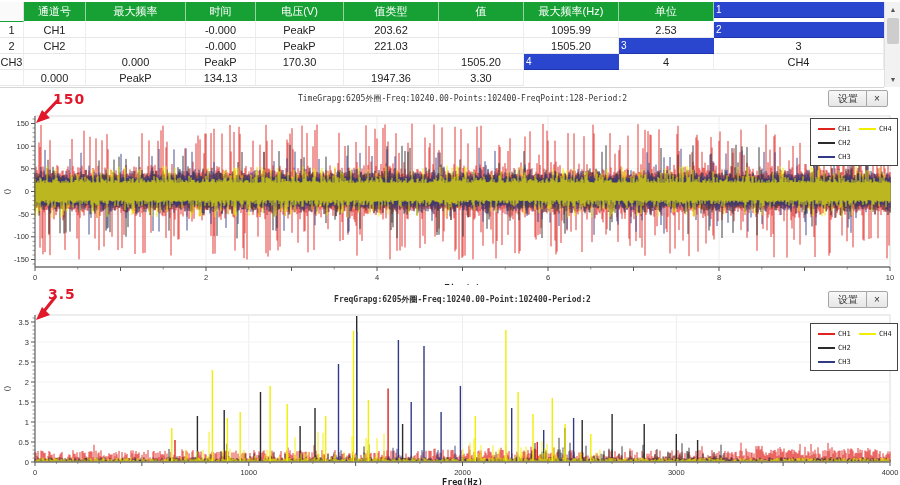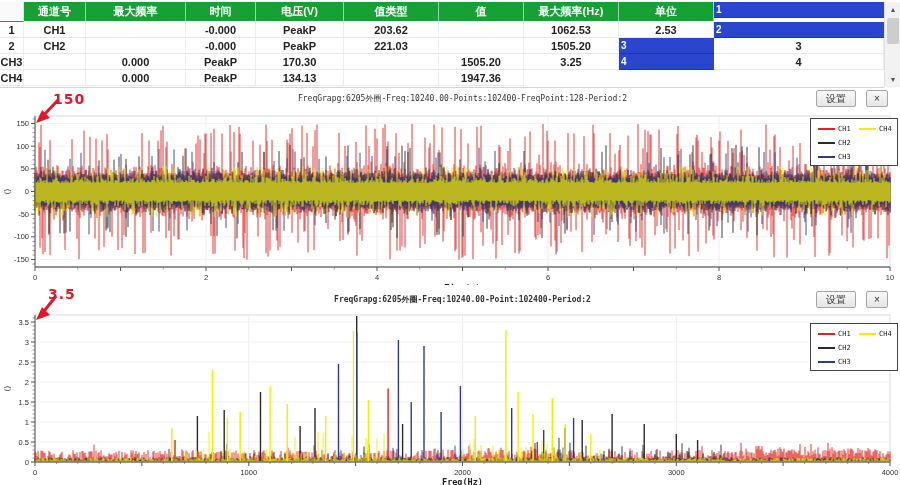--- a/index.html
+++ b/index.html
@@ -2,21 +2,21 @@
 <html><head>
 <meta charset="utf-8">
 <style>
   html,body{margin:0;padding:0;}
   body{
     width:900px;height:485px;position:relative;background:#fff;overflow:hidden;
     font-family:"Liberation Sans",sans-serif;
   }
   
   .table-wrap{position:absolute;left:0;top:2px;width:884px;height:85px;border-bottom:1px solid #d5d5d5;}
-  .grid{display:grid;grid-template-columns:24px 62px 100px 70px 88px 95px 85px 95px 95px 1fr;font-weight:bold;}
+  .grid{display:grid;grid-template-columns:24px 62px 100px 70px 88px 95px 85px 95px 95px 1fr;}
   .hdr-cell{
     background:#17a134;color:#fff;font-size:11px;height:19px;line-height:19px;
     text-align:center;border-right:1px solid rgba(255,255,255,.55);overflow:hidden;white-space:nowrap;
   }
   .corner{background:#fafafa;border-right:1px solid #e0e0e0;border-bottom:1px solid #17a134;}
   .idx-cell{
     background:#2a46cf;color:#fff;font-size:10px;height:16px;line-height:16px;text-align:left;padding-left:2px;
     border-bottom:1px solid #1d36b0;box-sizing:border-box;
   }
   .cell{
@@ -35,21 +35,21 @@
   .chart-title{
     position:absolute;left:35px;width:855px;text-align:center;
     font-family:"DejaVu Sans Mono",monospace;font-size:8px;color:#333;letter-spacing:0;
   }
   #panel-time .chart-title{top:5px;}
   #panel-freq .chart-title{top:9px;font-weight:bold;}
   .btn{
     position:absolute;height:17px;box-sizing:border-box;background:linear-gradient(#f8f8f8,#e6e6e6);
     border:1px solid #a6a6a6;border-radius:2px;font-size:10px;color:#333;text-align:center;line-height:15px;cursor:default;
   }
-  .btn-settings{right:44px;width:40px;margin-left:36px;}
+  .btn-settings{right:32px;width:40px;margin-left:36px;}
   .btn-close{right:12px;width:22px;}
   #panel-time .btn{top:2px;}
   #panel-freq .btn{top:6px;}
   .plot{position:absolute;left:0;top:0;width:900px;height:100%;}
   
   .legend{position:absolute;left:810px;width:86px;height:46px;border:1px solid #444;background:#fff;}
   #panel-time .legend{top:30px;}
   #panel-freq .legend{top:38px;}
   .lg-item{position:absolute;height:10px;display:flex;align-items:center;}
   .lg-item .sw{width:17px;height:2px;margin-right:3px;flex:none;}
@@ -81,21 +81,21 @@
     <div class="hdr-cell">单位</div>
 
     <div class="idx-cell">1</div>
     <div class="cell">1</div>
     <div class="cell">CH1</div>
     <div class="cell"></div>
     <div class="cell">-0.000</div>
     <div class="cell">PeakP</div>
     <div class="cell">203.62</div>
     <div class="cell"></div>
-    <div class="cell">1062.53</div>
+    <div class="cell">1095.99</div>
     <div class="cell">2.53</div>
 
     <div class="idx-cell">2</div>
     <div class="cell">2</div>
     <div class="cell">CH2</div>
     <div class="cell"></div>
     <div class="cell">-0.000</div>
     <div class="cell">PeakP</div>
     <div class="cell">221.03</div>
     <div class="cell"></div>
@@ -103,31 +103,31 @@
 
     <div class="idx-cell">3</div>
     <div class="cell">3</div>
     <div class="cell">CH3</div>
     <div class="cell"></div>
     <div class="cell">0.000</div>
     <div class="cell">PeakP</div>
     <div class="cell">170.30</div>
     <div class="cell"></div>
     <div class="cell">1505.20</div>
-    <div class="cell">3.25</div>
 
     <div class="idx-cell">4</div>
     <div class="cell">4</div>
     <div class="cell">CH4</div>
     <div class="cell"></div>
     <div class="cell">0.000</div>
     <div class="cell">PeakP</div>
     <div class="cell">134.13</div>
     <div class="cell"></div>
     <div class="cell">1947.36</div>
+    <div class="cell">3.30</div>
   </div>
 </div>
 
 <div class="vscroll">
   <div class="arrow up">▲</div>
   <div class="thumb"></div>
   <div class="arrow down">▼</div>
 </div>
 
 <div class="panel" id="panel-time">
@@ -212,21 +212,21 @@
       <line x1="890" y1="179" x2="890" y2="183" stroke="#555" stroke-width="1"></line>
       <text x="35" y="192" font-size="7.5" text-anchor="middle" fill="#333">0</text>
       <text x="206" y="192" font-size="7.5" text-anchor="middle" fill="#333">2</text>
       <text x="377" y="192" font-size="7.5" text-anchor="middle" fill="#333">4</text>
       <text x="548" y="192" font-size="7.5" text-anchor="middle" fill="#333">6</text>
       <text x="719" y="192" font-size="7.5" text-anchor="middle" fill="#333">8</text>
       <text x="890" y="192" font-size="7.5" text-anchor="middle" fill="#333">10</text>
       <text x="462.5" y="203" font-size="8.5" font-weight="bold" text-anchor="middle" fill="#222" font-family="DejaVu Sans Mono,monospace">Time(s)</text>
       <text x="9" y="103.5" font-size="8" text-anchor="middle" fill="#333" transform="rotate(-90 9 103.5)">()</text>
     </svg>
-  <div class="chart-title">FreqGrapg:6205外圈-Freq:10240.00-Points:102400-FreqPoint:128-Period:2</div>
+  <div class="chart-title">TimeGrapg:6205外圈-Freq:10240.00-Points:102400-FreqPoint:128-Period:2</div>
   <div class="btn btn-settings">设置</div>
   <div class="btn btn-close">×</div>
 
   <span class="anno-text">150</span>
   <svg class="anno-arrow" viewBox="0 0 50 40">
     <line x1="30" y1="8" x2="13" y2="26" stroke="#e0182a" stroke-width="3"></line>
     <polygon points="8,31 22,26 14,18" fill="#e0182a"></polygon>
   </svg>
 
   <div class="legend">

